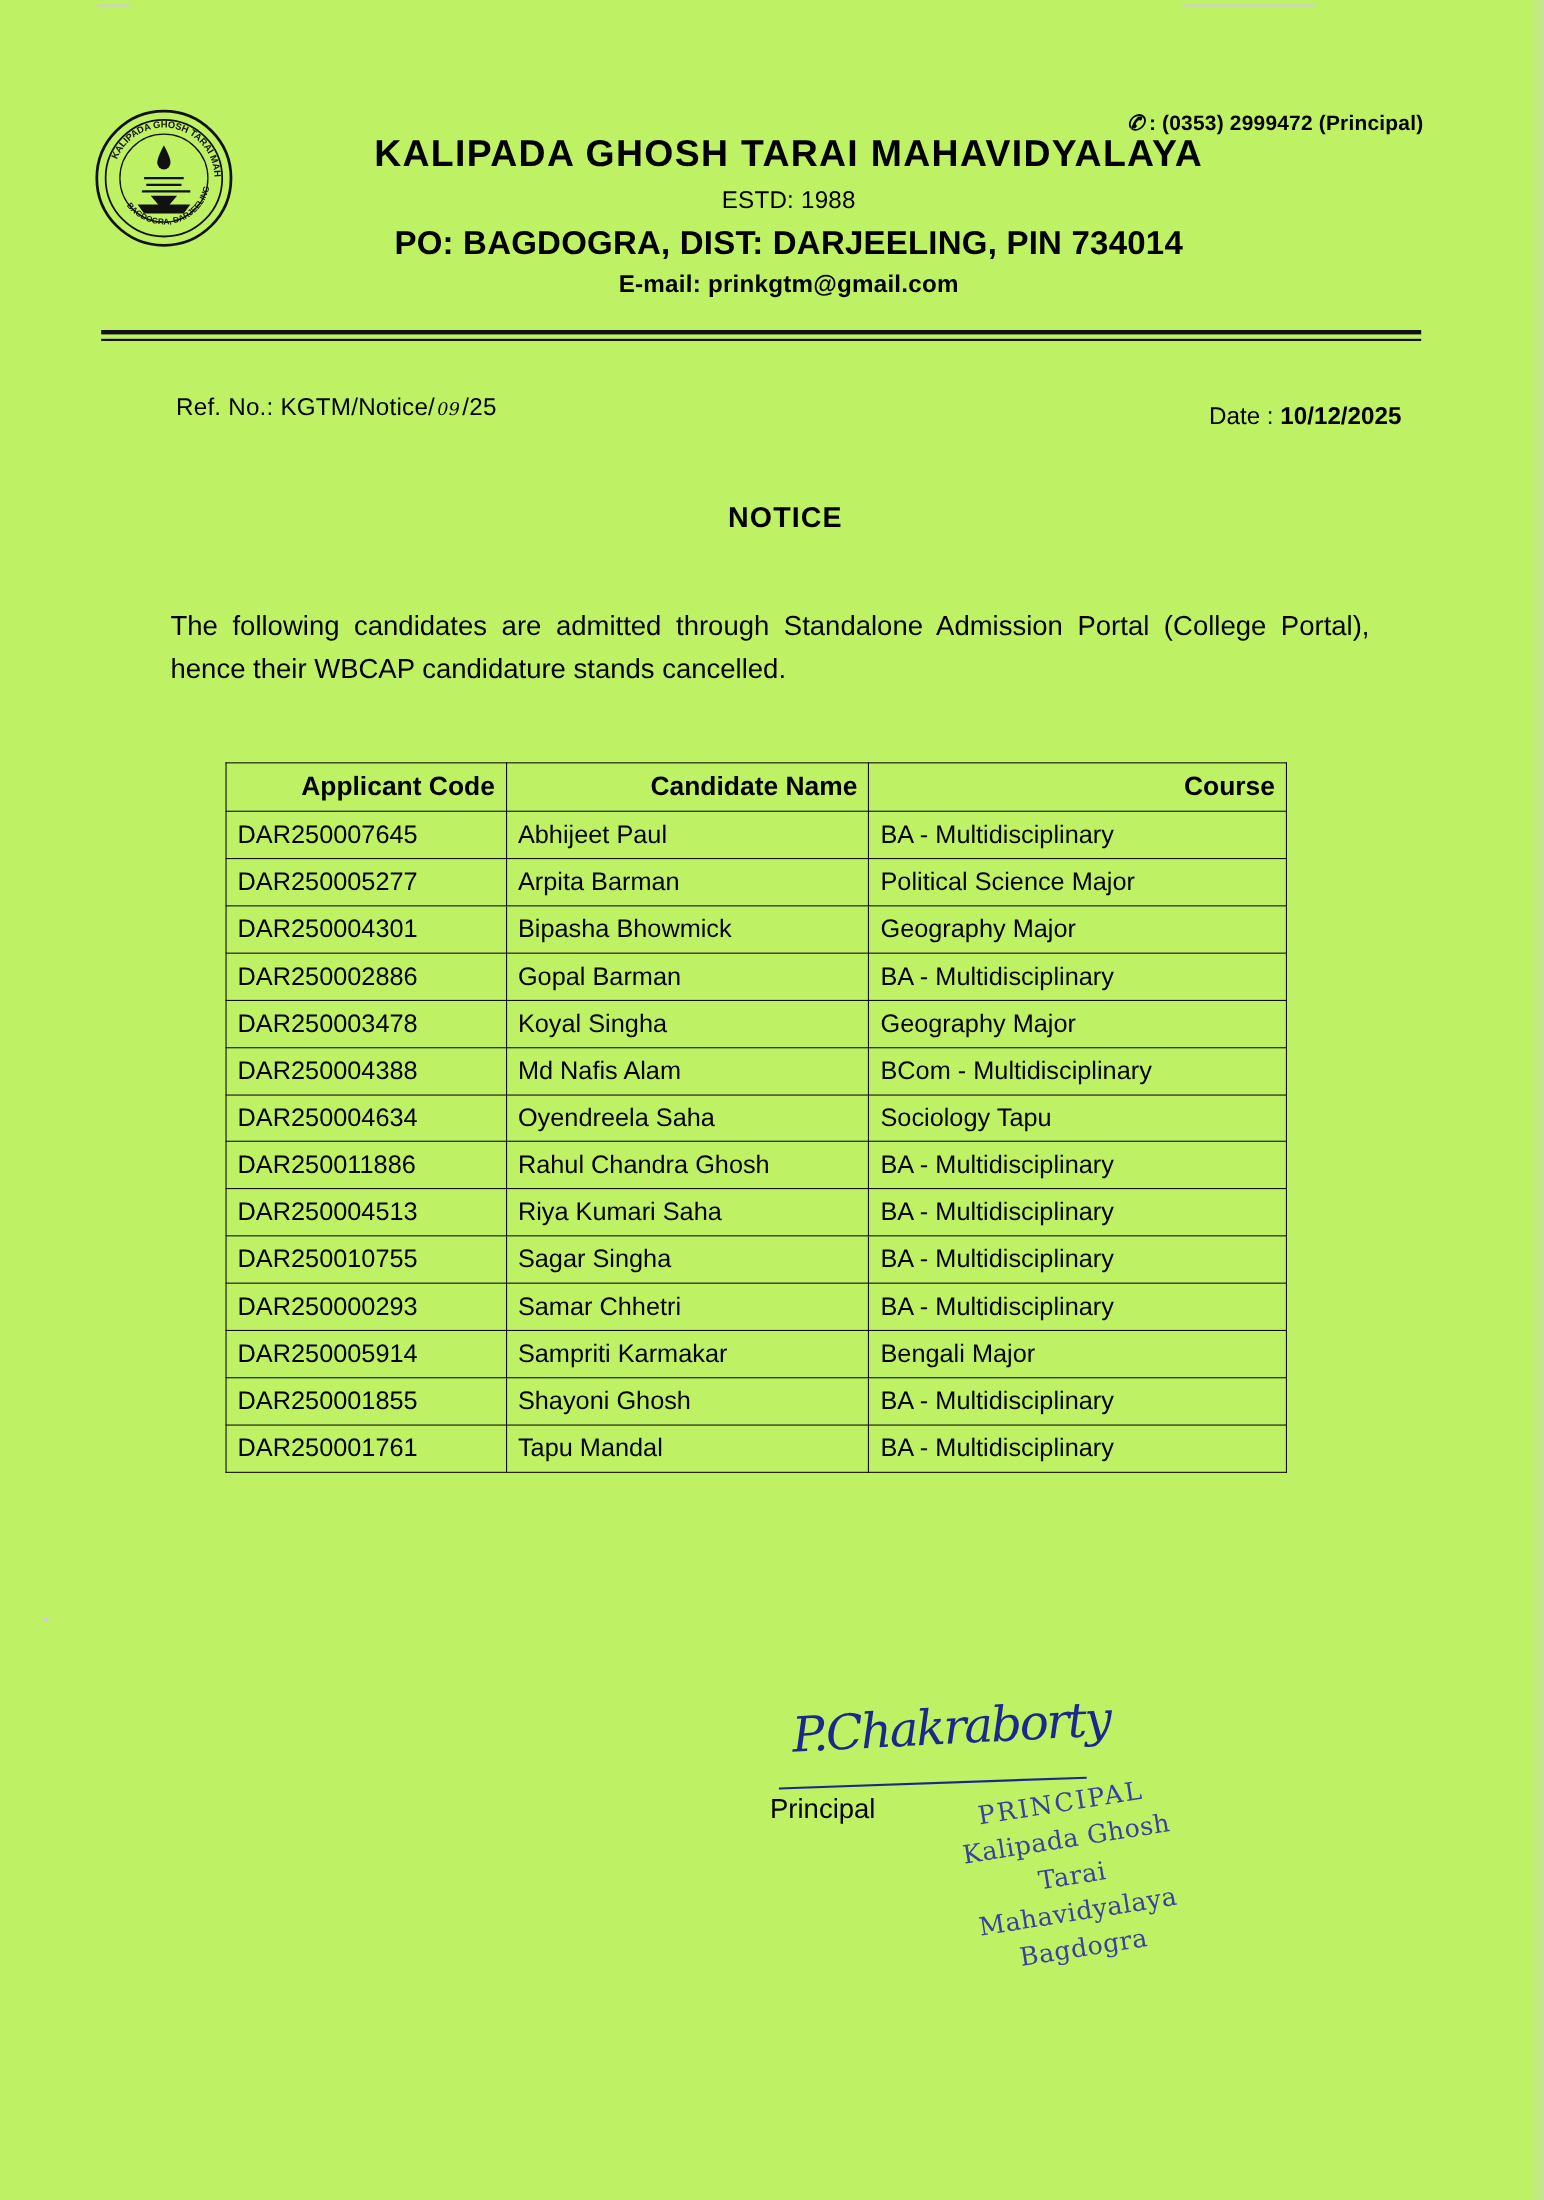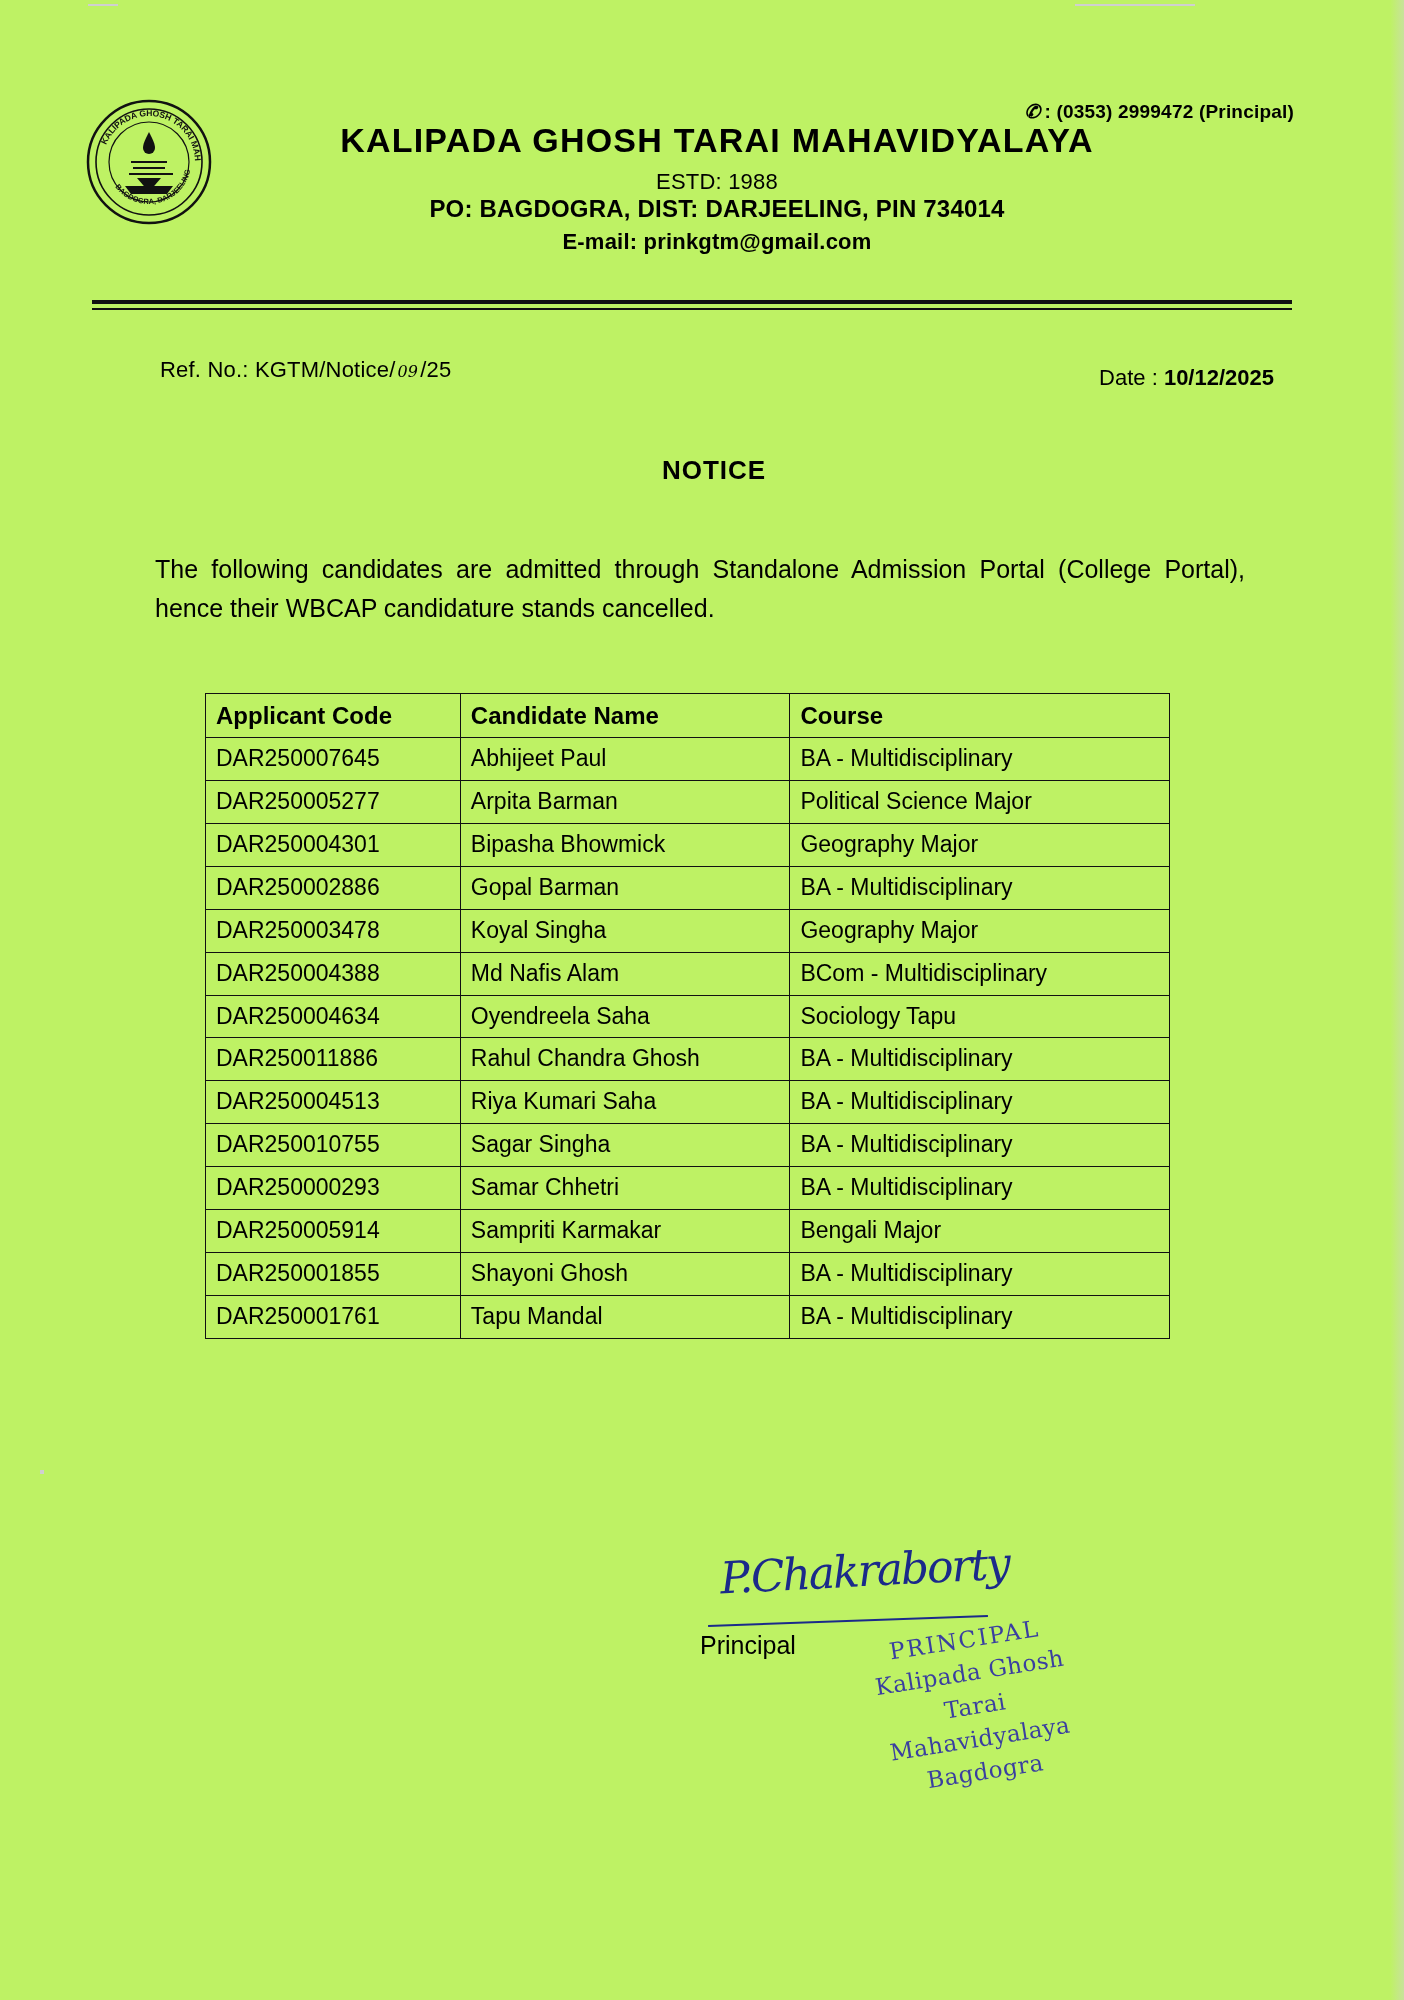--- a/index.html
+++ b/index.html
@@ -65,23 +65,23 @@
     font-weight: bold;
     letter-spacing: 1.2px;
     line-height: 1.2;
   }
   .estd {
     font-size: 22px;
     margin-top: 8px;
     letter-spacing: 0.2px;
   }
   .addr {
-    font-size: 24px;
-    font-weight: bold;
-    margin-top: 0;
+    font-size: 30px;
+    font-weight: bold;
+    margin-top: 10px;
     letter-spacing: 0.2px;
   }
   .email {
     font-size: 22px;
     font-weight: bold;
     margin-top: 6px;
     letter-spacing: 0.2px;
   }
 
   .rule-wrap {
@@ -160,21 +160,21 @@
   table.data th,
   table.data td {
     border: 1.6px solid #111;
     padding: 6px 10px;
     line-height: 1.3;
     height: 40px;
     box-sizing: border-box;
   }
   table.data th {
     font-weight: bold;
-    text-align: left;
+    text-align: right;
     font-size: 24px;
   }
   table.data td.code { width: 255px; }
   table.data td.name { width: 330px; }
   table.data td.course { width: 380px; }
 
   
   .sig-area {
     position: absolute;
     top: 1545px;

